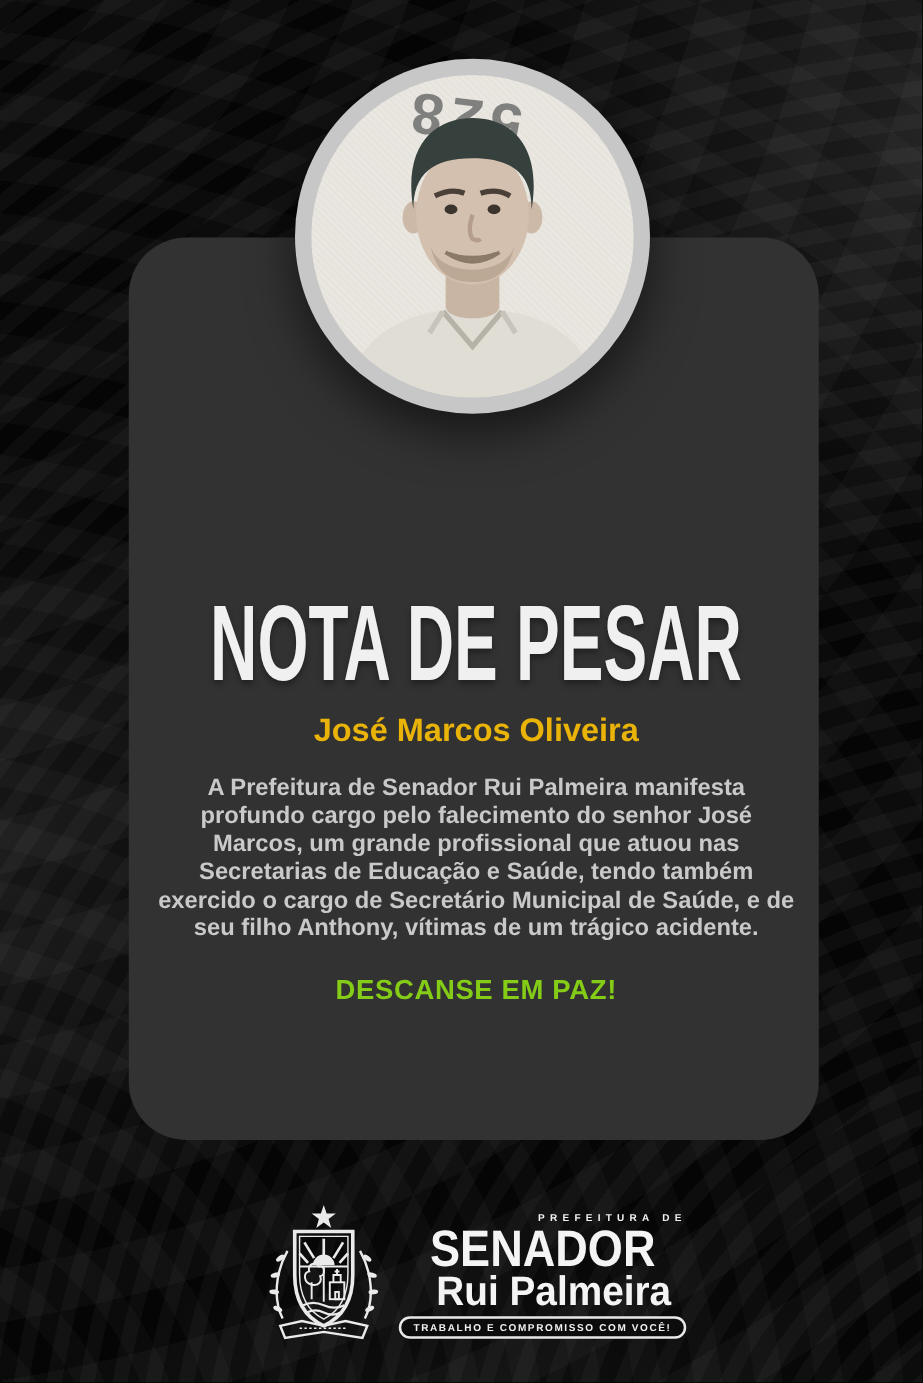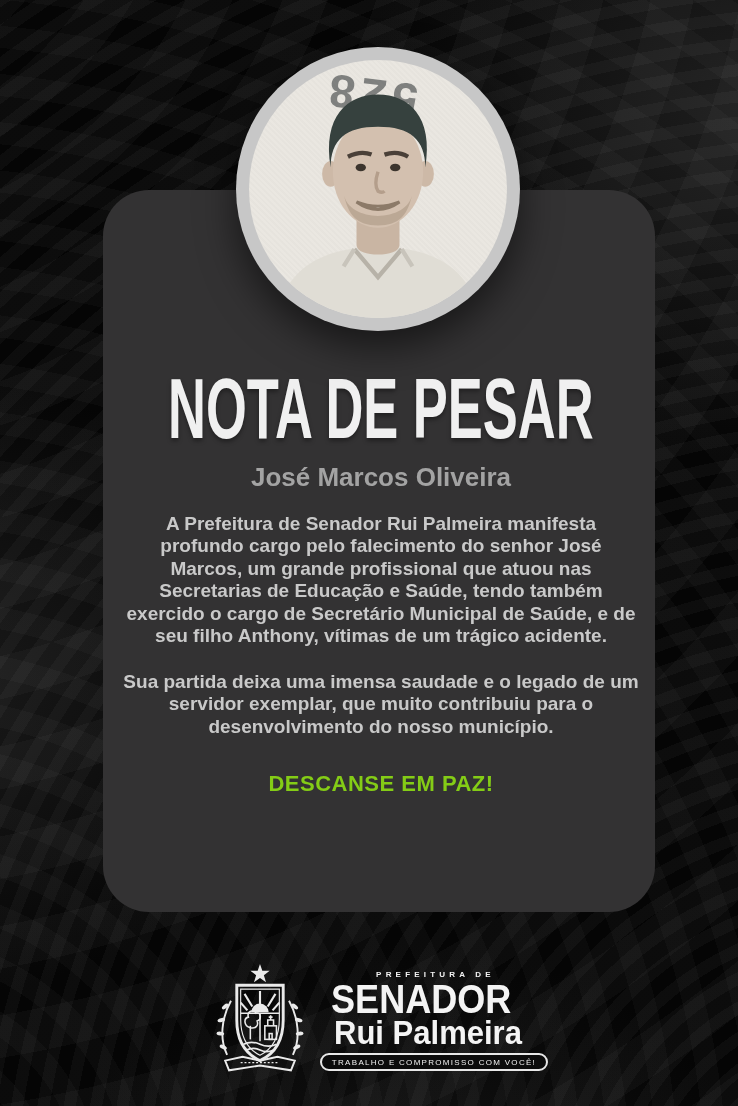--- a/index.html
+++ b/index.html
@@ -31,21 +31,21 @@
 
   
   .card {
     position: absolute;
     left: 103px; top: 190px;
     width: 552px; height: 722px;
     background: #333233;
     border-radius: 46px;
     box-sizing: border-box;
     padding: 182px 18px 0 22px;
-    display: flex; flex-direction: column; align-items: center;
+    display: flex; flex-direction: column; align-items: center; justify-content: center;
   }
   .card::before { 
     content: ""; position: absolute; top: -40px; left: 50%;
     width: 340px; height: 210px; transform: translateX(-50%);
     background: radial-gradient(ellipse 170px 105px at 50% 40%, rgba(0,0,0,0.45) 0%, rgba(0,0,0,0) 70%);
     border-radius: 50%;
     pointer-events: none;
   }
 
   
@@ -82,21 +82,21 @@
     font-weight: bold;
     color: #f0f0f0;
     white-space: nowrap;
     transform: scaleX(0.61);
     transform-origin: 50% 50%;
     text-shadow: 0 3px 6px rgba(0,0,0,0.35);
     margin: 0 0 16px 0;
   }
   .subtitle {
     font-size: 26px; font-weight: bold;
-    color: #a3a3a3;
+    color: #eab308;
     margin: 0 0 20px 0;
   }
   .body-text {
     width: 516px;
     font-size: 19px; line-height: 22.5px;
     font-weight: bold;
     color: #c9c9c9;
     text-align: center;
     margin: 0 0 23px 0;
   }
@@ -110,21 +110,21 @@
 
   
   .footer {
     position: absolute;
     left: 103px; top: 958px; width: 552px; height: 125px;
     display: flex; align-items: center; justify-content: center;
     gap: 10px;
     z-index: 2;
   }
   .crest { width: 100px; height: 118px; flex: 0 0 auto; }
-  .brand { display: flex; flex-direction: column; align-items: center; }
+  .brand { display: flex; flex-direction: column; align-items: flex-end; }
   .brand-small {
     font-size: 8px; font-weight: bold; letter-spacing: 4.2px;
     color: #f2f2f2; margin: 0 0 2px 3px;
   }
   .brand-line1 {
     font-size: 41px; font-weight: bold; line-height: 0.92;
     color: #f4f4f4;
     transform: scaleX(0.88); transform-origin: 0 50%;
     white-space: nowrap;
   }
@@ -134,21 +134,21 @@
     transform: scaleX(0.94); transform-origin: 0 50%;
     white-space: nowrap;
     margin-top: -2px;
   }
   .brand-badge {
     margin-top: 4px;
     border: 2px solid #e8e8e8;
     border-radius: 11px;
     background: #0c0c0c;
     color: #f0f0f0;
-    font-size: 8px; font-weight: normal; letter-spacing: 1.3px;
+    font-size: 8px; font-weight: bold; letter-spacing: 1.3px;
     padding: 3px 10px 2px 10px;
     white-space: nowrap;
   }
 </style>
 </head>
 <body>
 
 <div class="bg"></div>
 
 <div class="photo-ring">
@@ -180,21 +180,20 @@
 
       <path d="M50,66 q10,7 20,0 q-10,4 -20,0 Z" fill="#fdfbf7" stroke="#8c7a68" stroke-width="1.4"></path>
     </svg>
   </div>
 </div>
 
 <div class="card">
   <div class="title">NOTA DE PESAR</div>
   <div class="subtitle">José Marcos Oliveira</div>
   <p class="body-text">A Prefeitura de Senador Rui Palmeira manifesta profundo cargo pelo falecimento do senhor José Marcos, um grande profissional que atuou nas Secretarias de Educação e Saúde, tendo também exercido o cargo de Secretário Municipal de Saúde, e de seu filho Anthony, vítimas de um trágico acidente.</p>
-  <p class="body-text gap-lg">Sua partida deixa uma imensa saudade e o legado de um servidor exemplar, que muito contribuiu para o desenvolvimento do nosso município.</p>
   <div class="closing">DESCANSE EM PAZ!</div>
 </div>
 
 <div class="footer">
   <svg class="crest" viewBox="0 0 100 122">
 
     <path d="M50,2 L52.4,9 L60,9 L54,13.6 L56.2,21 L50,16.6 L43.8,21 L46,13.6 L40,9 L47.6,9 Z" fill="#eaeaea"></path>
 
     <g stroke="#eaeaea" stroke-width="2" fill="none">
       <path d="M20,40 C10,58 8,80 16,96"></path>

